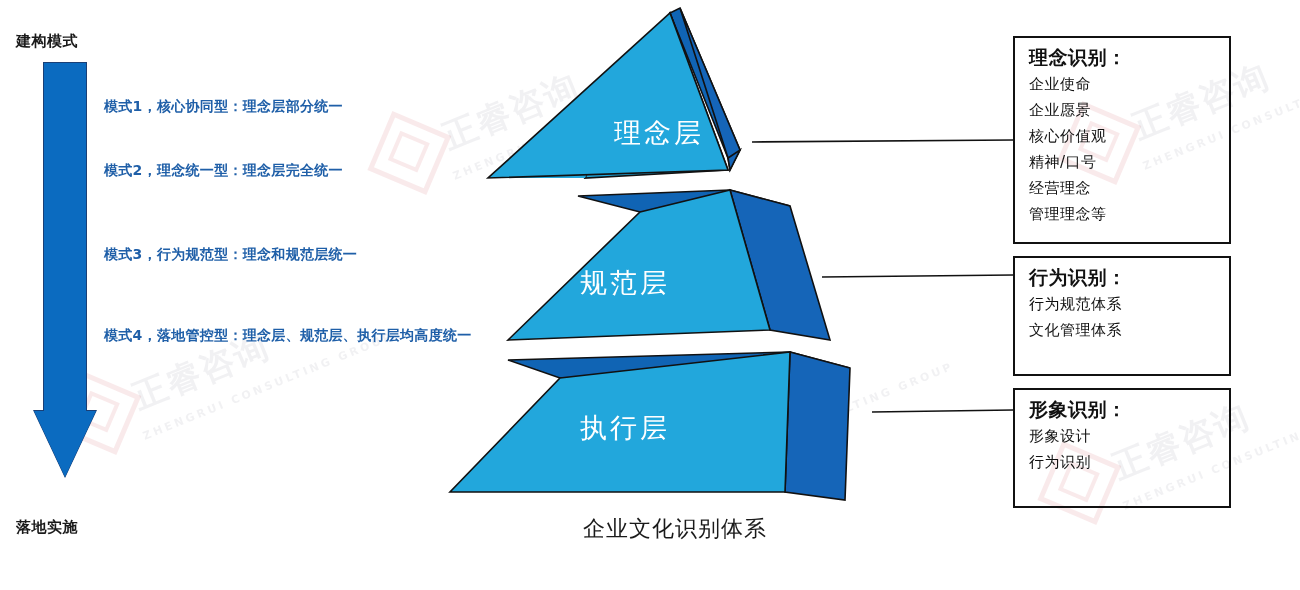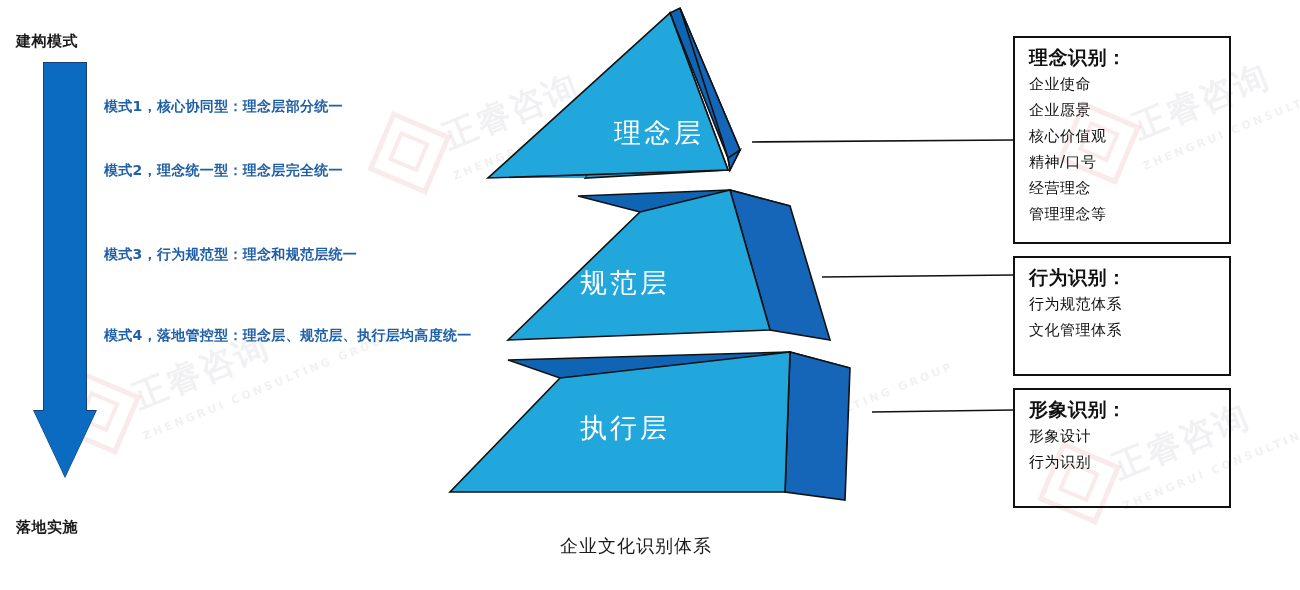--- a/index.html
+++ b/index.html
@@ -49,21 +49,21 @@
   
   #pyramid-wrap{position:absolute;left:430px;top:0;width:520px;height:520px;}
   #pyramid-svg{position:absolute;left:0;top:0;}
   .ptxt{position:absolute;color:#ffffff;font-size:27px;font-weight:400;
         letter-spacing:3px;white-space:nowrap;}
   #ptxt-0{left:184px;top:115px;}
   #ptxt-1{left:150px;top:265px;}
   #ptxt-2{left:150px;top:410px;}
 
   #pyramid-caption{position:absolute;left:560px;top:514px;width:230px;
-        text-align:left;font-size:18px;color:#1a1a1a;letter-spacing:1px;margin-top:20px;}
+        text-align:center;font-size:22px;color:#1a1a1a;letter-spacing:1px;}
 
   
   #connectors{position:absolute;left:0;top:0;}
 
   
   .info-box{position:absolute;left:1013px;width:218px;
       border:2px solid #111111;box-sizing:border-box;background:transparent;
       padding:6px 11px 6px 14px;}
   #box-0{top:36px;height:208px;}
   #box-1{top:256px;height:120px;}

